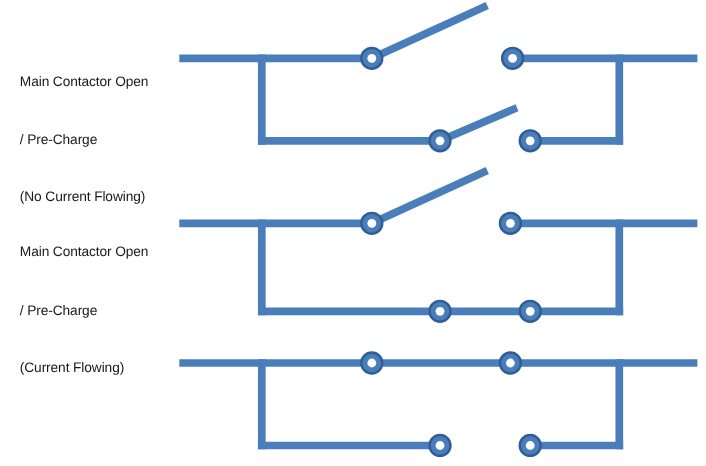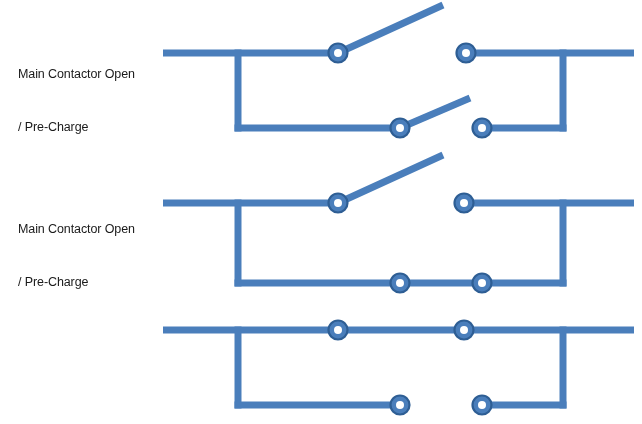--- a/index.html
+++ b/index.html
@@ -39,25 +39,27 @@
   }
 </style>
 </head>
 <body>
 
 <div id="canvas">
 
   <div class="label-block" id="label-0" style="left:18px; top:31px;">
     <span class="label-line">Main Contactor Open</span>
     <span class="label-line">/ Pre-Charge</span>
+    <span class="label-line">(No Current Flowing)</span>
   </div>
 
   <div class="label-block" id="label-1" style="left:18px; top:186px;">
     <span class="label-line">Main Contactor Open</span>
     <span class="label-line">/ Pre-Charge</span>
+    <span class="label-line">(Current Flowing)</span>
   </div>
 
   <div class="label-block" id="label-2" style="left:18px; top:313px;">
     
     
   </div>
 
   <svg class="circuit-layer" id="circuit-layer" viewBox="0 0 642 424">
       <g>
         <line x1="163" y1="53" x2="330.5" y2="53" stroke="#4a7ebb" stroke-width="7" stroke-linecap="butt"></line>

